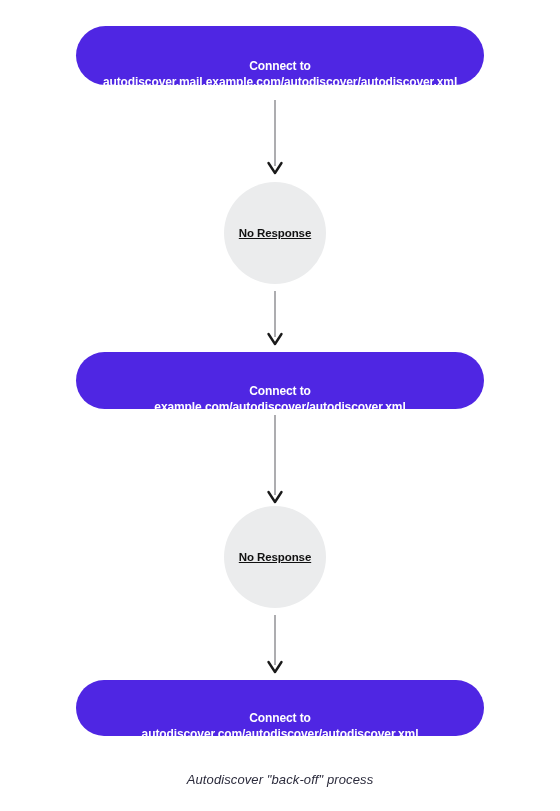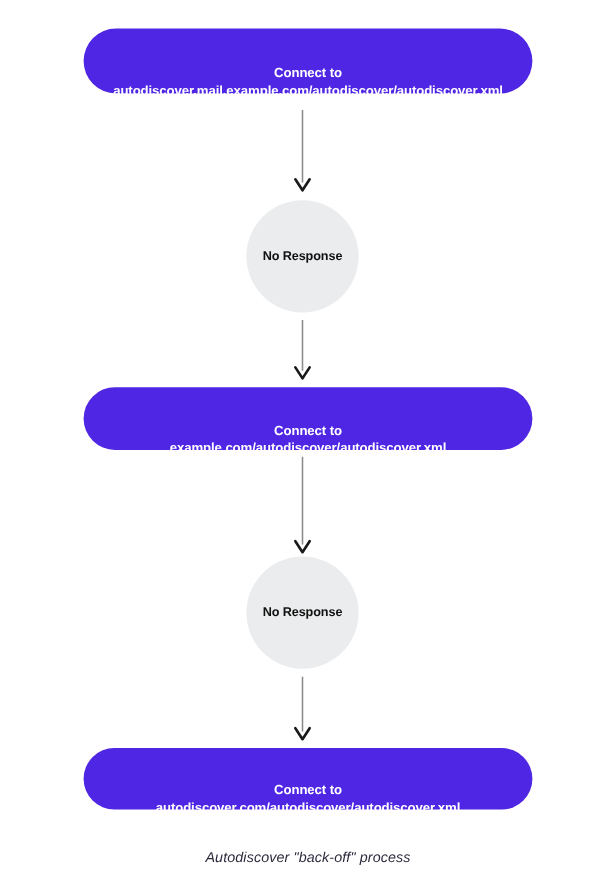--- a/index.html
+++ b/index.html
@@ -60,20 +60,21 @@
     align-items: center;
     justify-content: center;
   }
   .node-circle .node-text {
     color: #111111;
     font-weight: bold;
     font-size: 11.5px;
     line-height: 14px;
     text-align: center;
     letter-spacing: -0.1px;
+    text-decoration: underline;
   }
 
   #circle-1 { top: 182px; }
   #circle-2 { top: 506px; }
 
   
   .connector {
     position: absolute;
     left: 255px;
     width: 40px;

